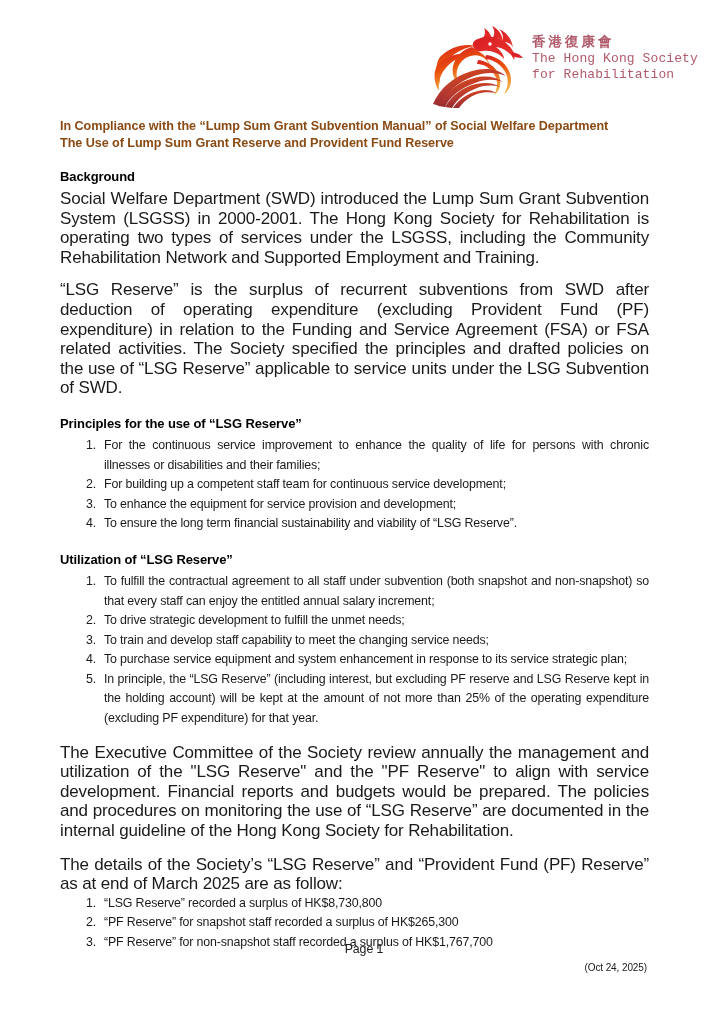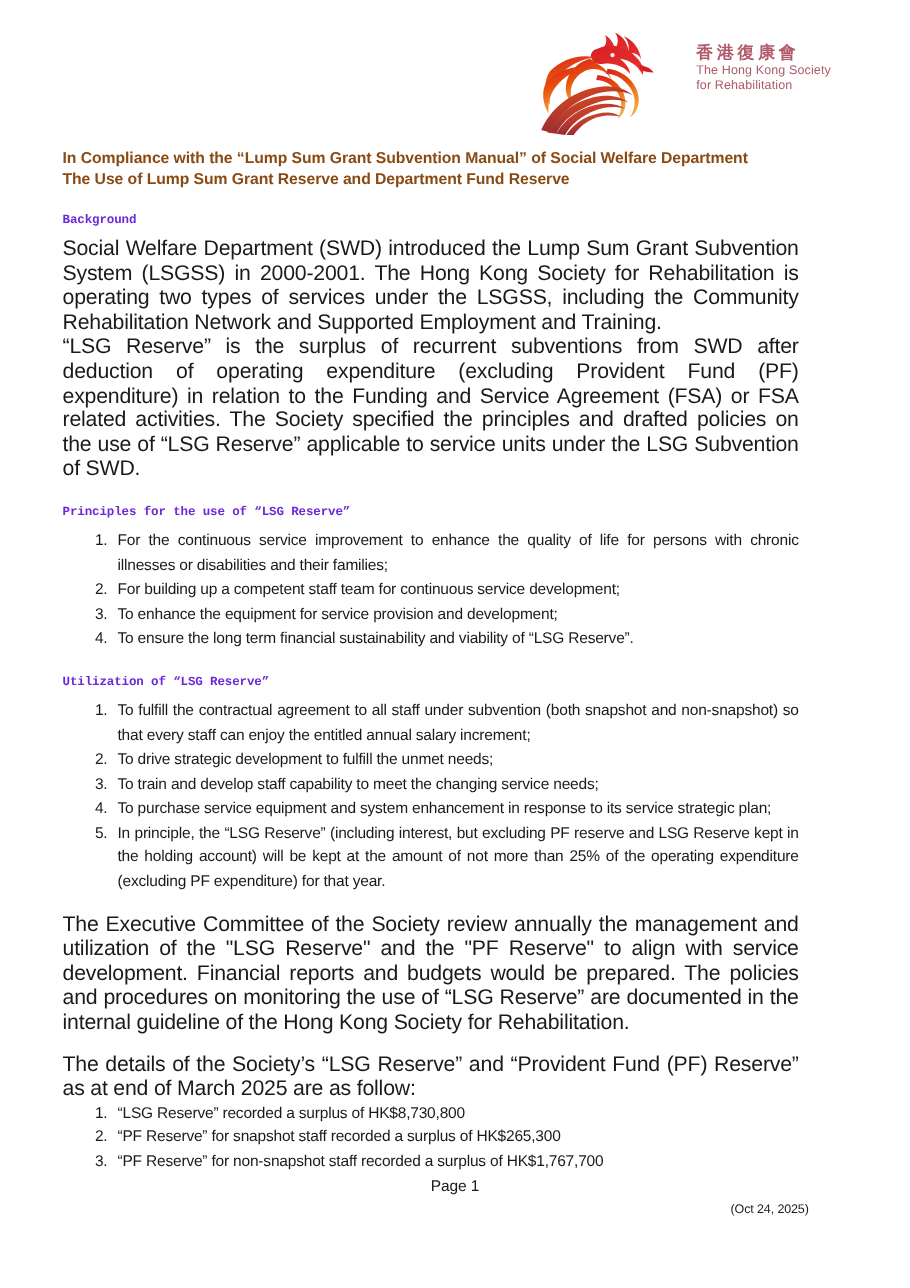--- a/index.html
+++ b/index.html
@@ -24,85 +24,84 @@
 
   
   .logo-block {
     position: absolute;
     top: 22px;
     left: 428px;
     width: 250px;
     height: 86px;
     display: flex;
     align-items: flex-start;
-    gap: 25px;
   }
   .logo-mark {
     width: 96px;
     height: 86px;
     flex: 0 0 96px;
   }
   .logo-text {
     margin-left: 8px;
     padding-top: 12px;
     line-height: 1.25;
   }
   .logo-cn {
     font-size: 13.5px;
     letter-spacing: 3px;
     color: #b05a6a;
     font-weight: 600;
     white-space: nowrap;
   }
   .logo-en {
-    font-size: 10px;
+    font-size: 13px;
     color: #b05a6a;
     white-space: nowrap;
     letter-spacing: .1px;
+    font-family: Liberation Mono, monospace;
   }
 
   
   .content {
     position: absolute;
-    left: 50px;
+    left: 60px;
     top: 118px;
     width: 589px;
   }
 
   .doc-title {
     color: #8a4a14;
     font-weight: bold;
     font-size: 12.6px;
     line-height: 16.5px;
     letter-spacing: -0.05px;
     margin: 0 0 0 0;
   }
   .doc-title .line { display: block; }
 
   .section-heading {
-    color: #6d28d9;
+    color: #000000;
     font-weight: bold;
-    font-size: 10px;
+    font-size: 13px;
     line-height: 20px;
     margin: 16px 0 2px 0;
     letter-spacing: -0.1px;
-    font-family: Liberation Mono, monospace;
   }
 
   p.para {
     margin: 0 0 0 0;
     font-size: 17px;
     line-height: 19.6px;
     text-align: justify;
     text-justify: inter-word;
     letter-spacing: -0.15px;
     font-stretch: semi-condensed;
     transform-origin: left top;
   }
-  p.para + p.para { }
+  p.para + p.para { margin-top: 13px; }
   .spacer-lg { height: 14px; }
 
   ol.numlist {
     margin: 0;
     padding: 0;
     list-style: none;
     font-size: 12.4px;
     line-height: 19.6px;
     letter-spacing: -0.15px;
   }
@@ -205,21 +204,21 @@
       <div class="logo-cn">香港復康會</div>
       <div class="logo-en">The Hong Kong Society</div>
       <div class="logo-en">for Rehabilitation</div>
     </div>
   </div>
 
   <div class="content">
 
     <div class="doc-title">
       <span class="line">In Compliance with the “Lump Sum Grant Subvention Manual” of Social Welfare Department</span>
-      <span class="line">The Use of Lump Sum Grant Reserve and Department Fund Reserve</span>
+      <span class="line">The Use of Lump Sum Grant Reserve and Provident Fund Reserve</span>
     </div>
 
     <div class="section-heading">Background</div>
     <p class="para">Social Welfare Department (SWD) introduced the Lump Sum Grant Subvention System (LSGSS) in 2000-2001. The Hong Kong Society for Rehabilitation is operating two types of services under the LSGSS, including the Community Rehabilitation Network and Supported Employment and Training.</p>
     <p class="para">“LSG Reserve” is the surplus of recurrent subventions from SWD after deduction of operating expenditure (excluding Provident Fund (PF) expenditure) in relation to the Funding and Service Agreement (FSA) or FSA related activities. The Society specified the principles and drafted policies on the use of “LSG Reserve” applicable to service units under the LSG Subvention of SWD.</p>
 
     <div class="section-heading">Principles for the use of “LSG Reserve”</div>
     <ol class="numlist">
       <li>
         <span class="num">1.</span>

